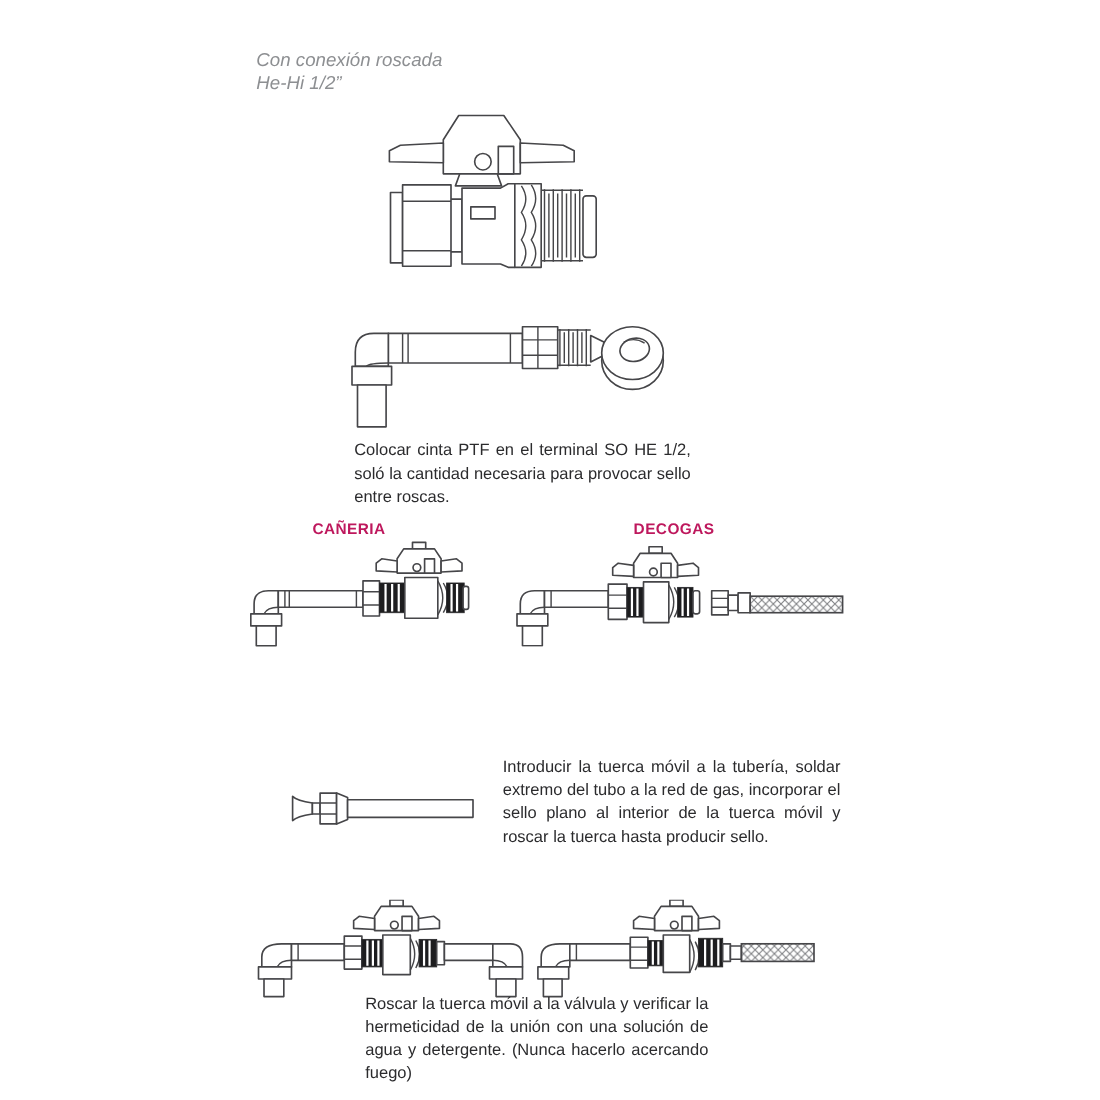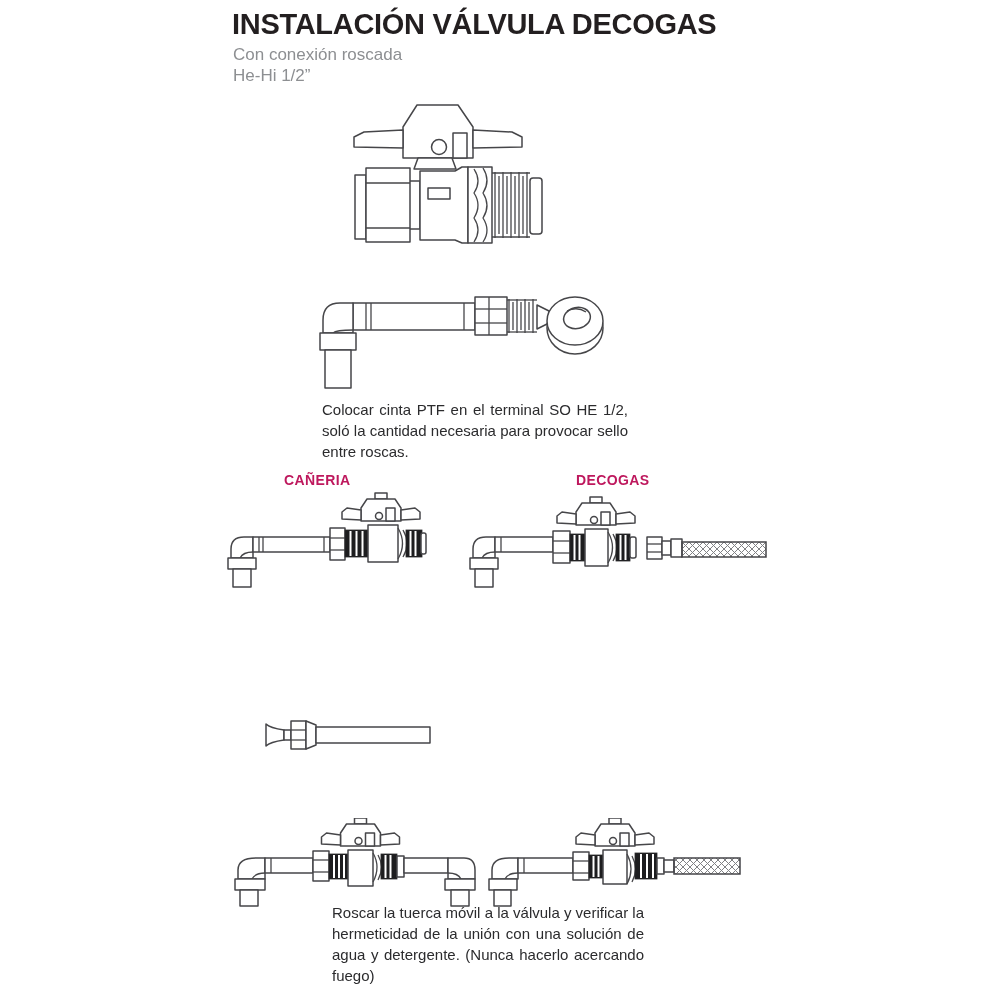--- a/index.html
+++ b/index.html
@@ -1,20 +1,20 @@
 <!DOCTYPE html>
 <html><head>
 <meta charset="utf-8">
 <style>
   html,body{margin:0;padding:0;background:#ffffff;}
   .page{position:relative;width:1000px;height:1000px;background:#ffffff;
         font-family:"Liberation Sans",sans-serif;color:#231f20;overflow:hidden;}
   .title{position:absolute;left:232px;top:8px;font-size:29px;font-weight:bold;
          letter-spacing:-0.3px;color:#231f20;white-space:nowrap;margin:0;}
-  .sub{position:absolute;left:233px;color:#8d8f92;font-size:17px;line-height:20px;white-space:nowrap;}
+  .sub{position:absolute;left:233px;color:#8d8f92;font-size:17px;line-height:20px;white-space:nowrap;font-style:italic;}
   #sub1{top:45px}
   #sub2{top:66px}
   .step{position:absolute;font-size:15px;line-height:21px;text-align:justify;
         color:#2b2b2d;margin:0;}
   #p1{left:322px;top:399px;width:306px;}
   #p2{left:322px;top:578px;width:305px;}
   #p3{left:457px;top:687px;width:307px;}
   #p4{left:332px;top:902px;width:312px;}
   .minilabel{position:absolute;font-size:14px;font-weight:bold;letter-spacing:0.4px;color:#be185d;}
   #lb1{left:284px;top:472px}
@@ -31,21 +31,20 @@
   .nf{fill:none;stroke:#464649;stroke-width:1.3;}
   .dk{fill:#1d1d1f;stroke:#2a2a2c;stroke-width:0.8;}
   .wg{stroke:#ffffff;stroke-width:2;}
   svg{display:block;}
 </style>
 </head>
 <body>
 
 <div class="page">
 
-  <h1 class="title">INSTALACIÓN VÁLVULA DECOGAS</h1>
   <div class="sub" id="sub1">Con conexión roscada</div>
   <div class="sub" id="sub2">He-Hi 1/2”</div>
 
   <figure class="fig" id="f1">
     <svg viewBox="0 0 240 155" width="240" height="155">
       <polygon class="ln" points="77,8 118,8 133,30 133,61 63,61 63,30"></polygon>
       <polygon class="ln" points="63,33 24,35 14,40 14,50 63,51"></polygon>
       <polygon class="ln" points="133,33 172,35 182,40 182,50 133,51"></polygon>
       <rect class="ln" x="113" y="36" width="14" height="25"></rect>
       <polygon class="ln" points="78,61 112,61 116,72 74,72"></polygon>
@@ -195,20 +194,21 @@
       <path class="ln" d="M27,31 Q13,29 9,25 L9,47 Q13,43 27,41 Z"></path>
       <rect class="ln" x="27" y="31" width="7" height="10"></rect>
       <rect class="ln" x="34" y="22" width="15" height="28"></rect>
       <line class="nf" x1="34" y1="31" x2="49" y2="31"></line>
       <line class="nf" x1="34" y1="41" x2="49" y2="41"></line>
       <polygon class="ln" points="49,22 59,26 59,46 49,50"></polygon>
       <rect class="ln" x="59" y="28" width="114" height="16"></rect>
     </svg>
   </figure>
 
+  <p class="step" id="p3">Introducir la tuerca móvil a la tubería, soldar extremo del tubo a la red de gas, incorporar el sello plano al interior de la tuerca móvil y roscar la tuerca hasta producir sello.</p>
 
   <figure class="fig" id="f6">
     <svg viewBox="0 0 265 95" width="265" height="95">
       <path class="ln" d="M53,40 L44,40 Q26,40 26,52 L26,61 L53,61 Z"></path>
       <path class="nf" d="M53,55 Q43,55 40,61"></path>
       <rect class="ln" x="23" y="61" width="30" height="11"></rect>
       <rect class="ln" x="28" y="72" width="18" height="16"></rect>
       <rect class="ln" x="53" y="40" width="48" height="15"></rect>
       <line class="nf" x1="59" y1="40" x2="59" y2="55"></line>
       <rect class="ln" x="101" y="33" width="16" height="30"></rect>

